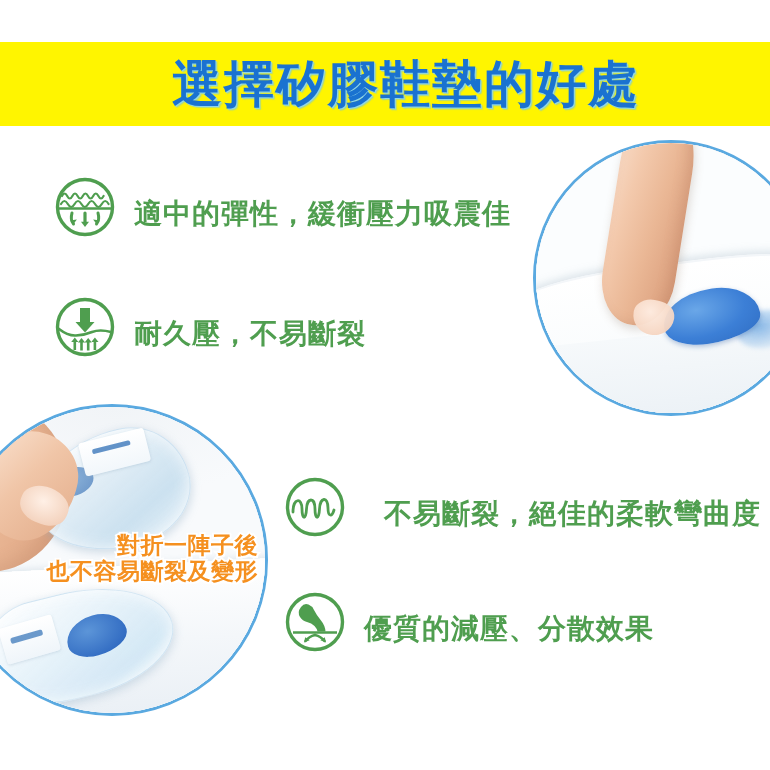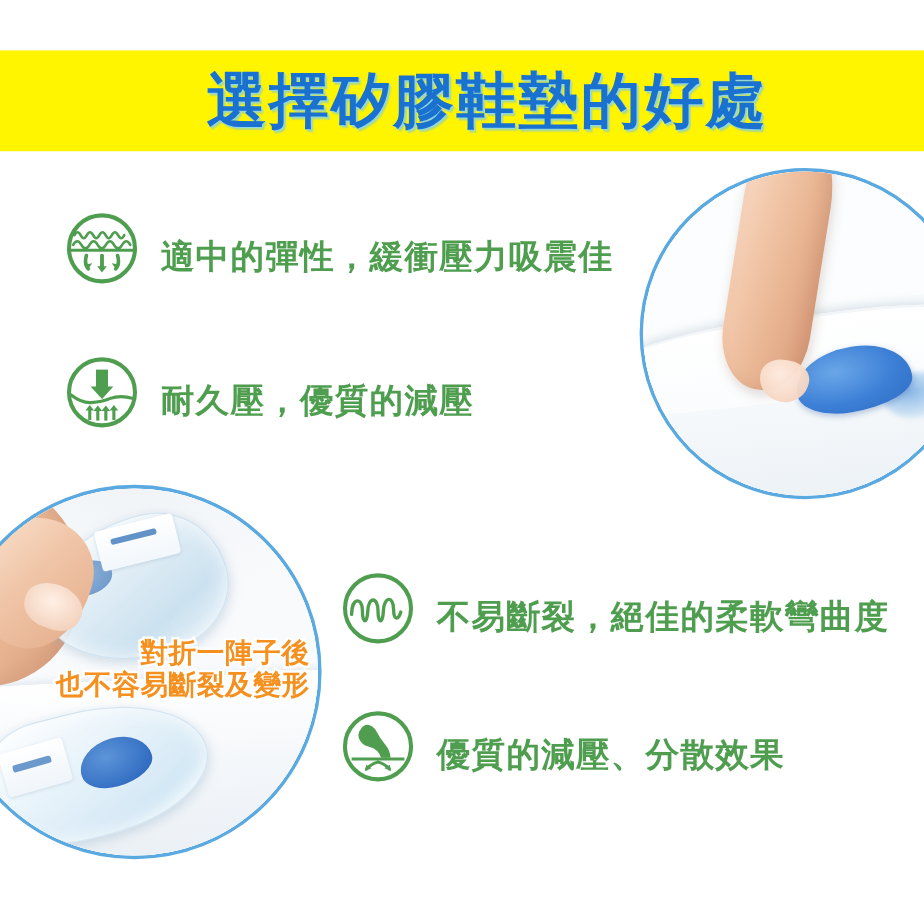--- a/index.html
+++ b/index.html
@@ -241,21 +241,21 @@
     font-weight: bold;
     color: #4f9e4f;
     letter-spacing: 1px;
     white-space: nowrap;
     line-height: 1;
     margin-top: 13px;
   }
 
   #feature-1 { left: 54px; top: 176px; }
   #feature-2 { left: 54px; top: 296px; }
-  #feature-3 { left: 284px; top: 476px; }
+  #feature-3 { left: 284px; top: 476px; gap: 20px; }
   #feature-4 { left: 284px; top: 591px; }
 </style>
 </head>
 <body>
 
 <div id="page">
 
   <div id="title-banner">
     <div id="title-text">選擇矽膠鞋墊的好處</div>
   </div>
@@ -323,21 +323,21 @@
           <path d="M20.8 41.5 l3.6 4.6 h-7.2 z"></path>
           <rect x="26.2" y="45.5" width="2.6" height="9"></rect>
           <path d="M27.5 42 l3.6 4.6 h-7.2 z"></path>
           <rect x="32.9" y="45.5" width="2.6" height="9"></rect>
           <path d="M34.2 42 l3.6 4.6 h-7.2 z"></path>
           <rect x="39.6" y="45" width="2.6" height="9"></rect>
           <path d="M40.9 41.5 l3.6 4.6 h-7.2 z"></path>
         </g>
       </svg>
     </span>
-    <span class="f-label">耐久壓，優質的減壓</span>
+    <span class="f-label">耐久壓，不易斷裂</span>
   </div>
 
   <div class="feature" id="feature-3">
     <span class="fi-wrap">
       <svg viewBox="0 0 62 62" xmlns="http://www.w3.org/2000/svg">
         <circle cx="31" cy="31" r="27.5" fill="none" stroke="#4f9e4f" stroke-width="3.4"></circle>
         <path d="M9 36 C9 22, 18 21, 18 33 C18 44, 22 44, 22.5 33 C23 21, 31 21, 31 33 C31 44, 35 44, 35.5 33 C36 21, 44 20, 44 32 C44 41, 48 41, 50 34" fill="none" stroke="#4f9e4f" stroke-width="2.8" stroke-linecap="round" stroke-linejoin="round"></path>
       </svg>
     </span>
     <span class="f-label">不易斷裂，絕佳的柔軟彎曲度</span>

